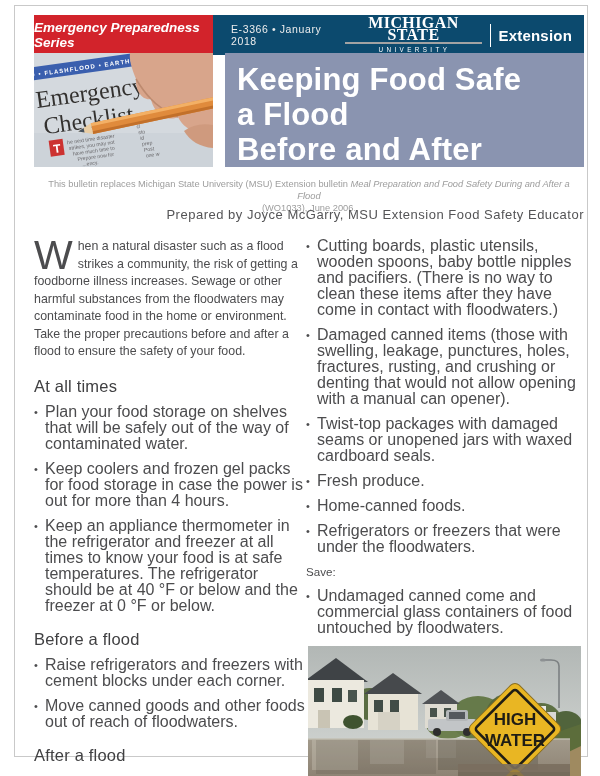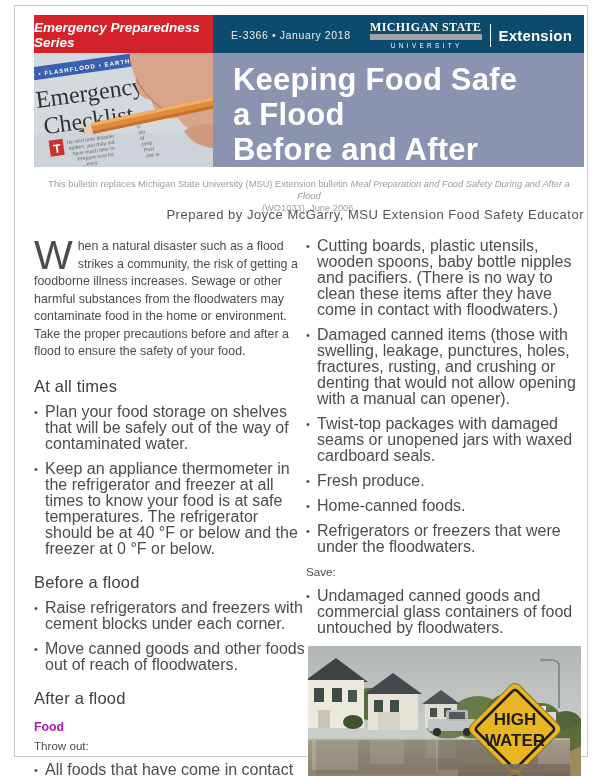--- a/index.html
+++ b/index.html
@@ -20,34 +20,34 @@
   .topbar-red {
     width: 179px; background: #d2232b; color: #fff;
     display: flex; align-items: center; justify-content: center;
     font-style: italic; font-weight: bold; font-size: 13.5px;
   }
   .topbar-gray { flex: 1; background: #0c4a6e; color: #fff; display: flex; align-items: center; }
   .bulletin-no { margin-left: 18px; font-size: 10.5px; letter-spacing: 0.6px; color: #ededed; }
   .msu-logo { margin-left: auto; margin-right: 12px; display: flex; align-items: center; }
   .logo-stack { text-align: center; }
   .logo-msu {
-    font-family: "Liberation Serif", serif; font-weight: bold; font-size: 12px;
-    letter-spacing: 0.4px; border-bottom: 6px solid #a3a3a3; padding-bottom: 1px; line-height: 12px;
+    font-family: "Liberation Serif", serif; font-weight: bold; font-size: 16px;
+    letter-spacing: 0.4px; border-bottom: 2px solid #a3a3a3; padding-bottom: 1px; line-height: 12px;
   }
   .logo-univ { font-size: 6.3px; letter-spacing: 3.4px; margin-top: 2px; line-height: 7px; text-indent: 2px; }
   .logo-divider { width: 1px; height: 23px; background: #ffffff; margin: 0 8px; }
   .logo-ext { font-size: 15px; font-weight: bold; letter-spacing: 0.2px; }
 
   
   .hero { position: absolute; left: 19px; top: 47px; width: 550px; height: 114px; display: flex; }
   .hero-photo { width: 179px; height: 114px; overflow: hidden; flex: none; background: #cfd5da; }
   .hero-title {
     flex: 1; background: #8a94b0; color: #ffffff;
     font-weight: bold; font-size: 31px; line-height: 35px;
-    padding: 9px 0 0 20px; letter-spacing: 0.2px;
+    padding: 9px 0 0 12px; letter-spacing: 0.2px; margin-left: 12px;
   }
 
   
   .note {
     position: absolute; left: 25px; top: 172px; width: 538px;
     text-align: center; font-size: 9.3px; line-height: 12px; color: #9d9d9d;
   }
   .note em { font-style: italic; }
   .byline {
     position: absolute; left: 19px; top: 201px; width: 550px;
@@ -156,20 +156,21 @@
   <div class="byline">Prepared by Joyce McGarry, MSU Extension Food Safety Educator</div>
 
   <div class="col col-left">
     <p class="intro">
       <span class="dropcap">W</span><span>hen a natural disaster such as a flood strikes a community, the risk of getting a foodborne illness increases. Sewage or other harmful substances from the floodwaters may contaminate food in the home or environment. Take the proper precautions before and after a flood to ensure the safety of your food.</span>
     </p>
 
     <h2>At all times</h2>
     <ul class="bullets">
       <li>Plan your food storage on shelves that will be safely out of the way of contaminated water.</li>
+      <li>Keep coolers and frozen gel packs for food storage in case the power is out for more than 4 hours.</li>
       <li>Keep an appliance thermometer in the refrigerator and freezer at all times to know your food is at safe temperatures. The refrigerator should be at 40 °F or below and the freezer at 0 °F or below.</li>
     </ul>
 
     <h2>Before a flood</h2>
     <ul class="bullets">
       <li>Raise refrigerators and freezers with cement blocks under each corner.</li>
       <li>Move canned goods and other foods out of reach of floodwaters.</li>
     </ul>
 
     <h2>After a flood</h2>
@@ -184,21 +185,21 @@
     <ul class="bullets">
       <li>Cutting boards, plastic utensils, wooden spoons, baby bottle nipples and pacifiers. (There is no way to clean these items after they have come in contact with floodwaters.)</li>
       <li>Damaged canned items (those with swelling, leakage, punctures, holes, fractures, rusting, and crushing or denting that would not allow opening with a manual can opener).</li>
       <li>Twist-top packages with damaged seams or unopened jars with waxed cardboard seals.</li>
       <li>Fresh produce.</li>
       <li>Home-canned foods.</li>
       <li>Refrigerators or freezers that were under the floodwaters.</li>
     </ul>
     <p class="plain">Save:</p>
     <ul class="bullets">
-      <li>Undamaged canned goods and commercial glass containers of food untouched by floodwaters.</li>
+      <li>Undamaged canned come and commercial glass containers of food untouched by floodwaters.</li>
     </ul>
 
     <div class="flood-photo">
       <svg width="273" height="203" viewBox="0 0 273 203">
         <defs>
           <linearGradient id="skyG" x1="0" y1="0" x2="0" y2="1">
             <stop offset="0" stop-color="#b2b7b5"></stop>
               <stop offset="1" stop-color="#cdd1ce"></stop>
           </linearGradient>
           <linearGradient id="waterG" x1="0" y1="0" x2="0" y2="1">

